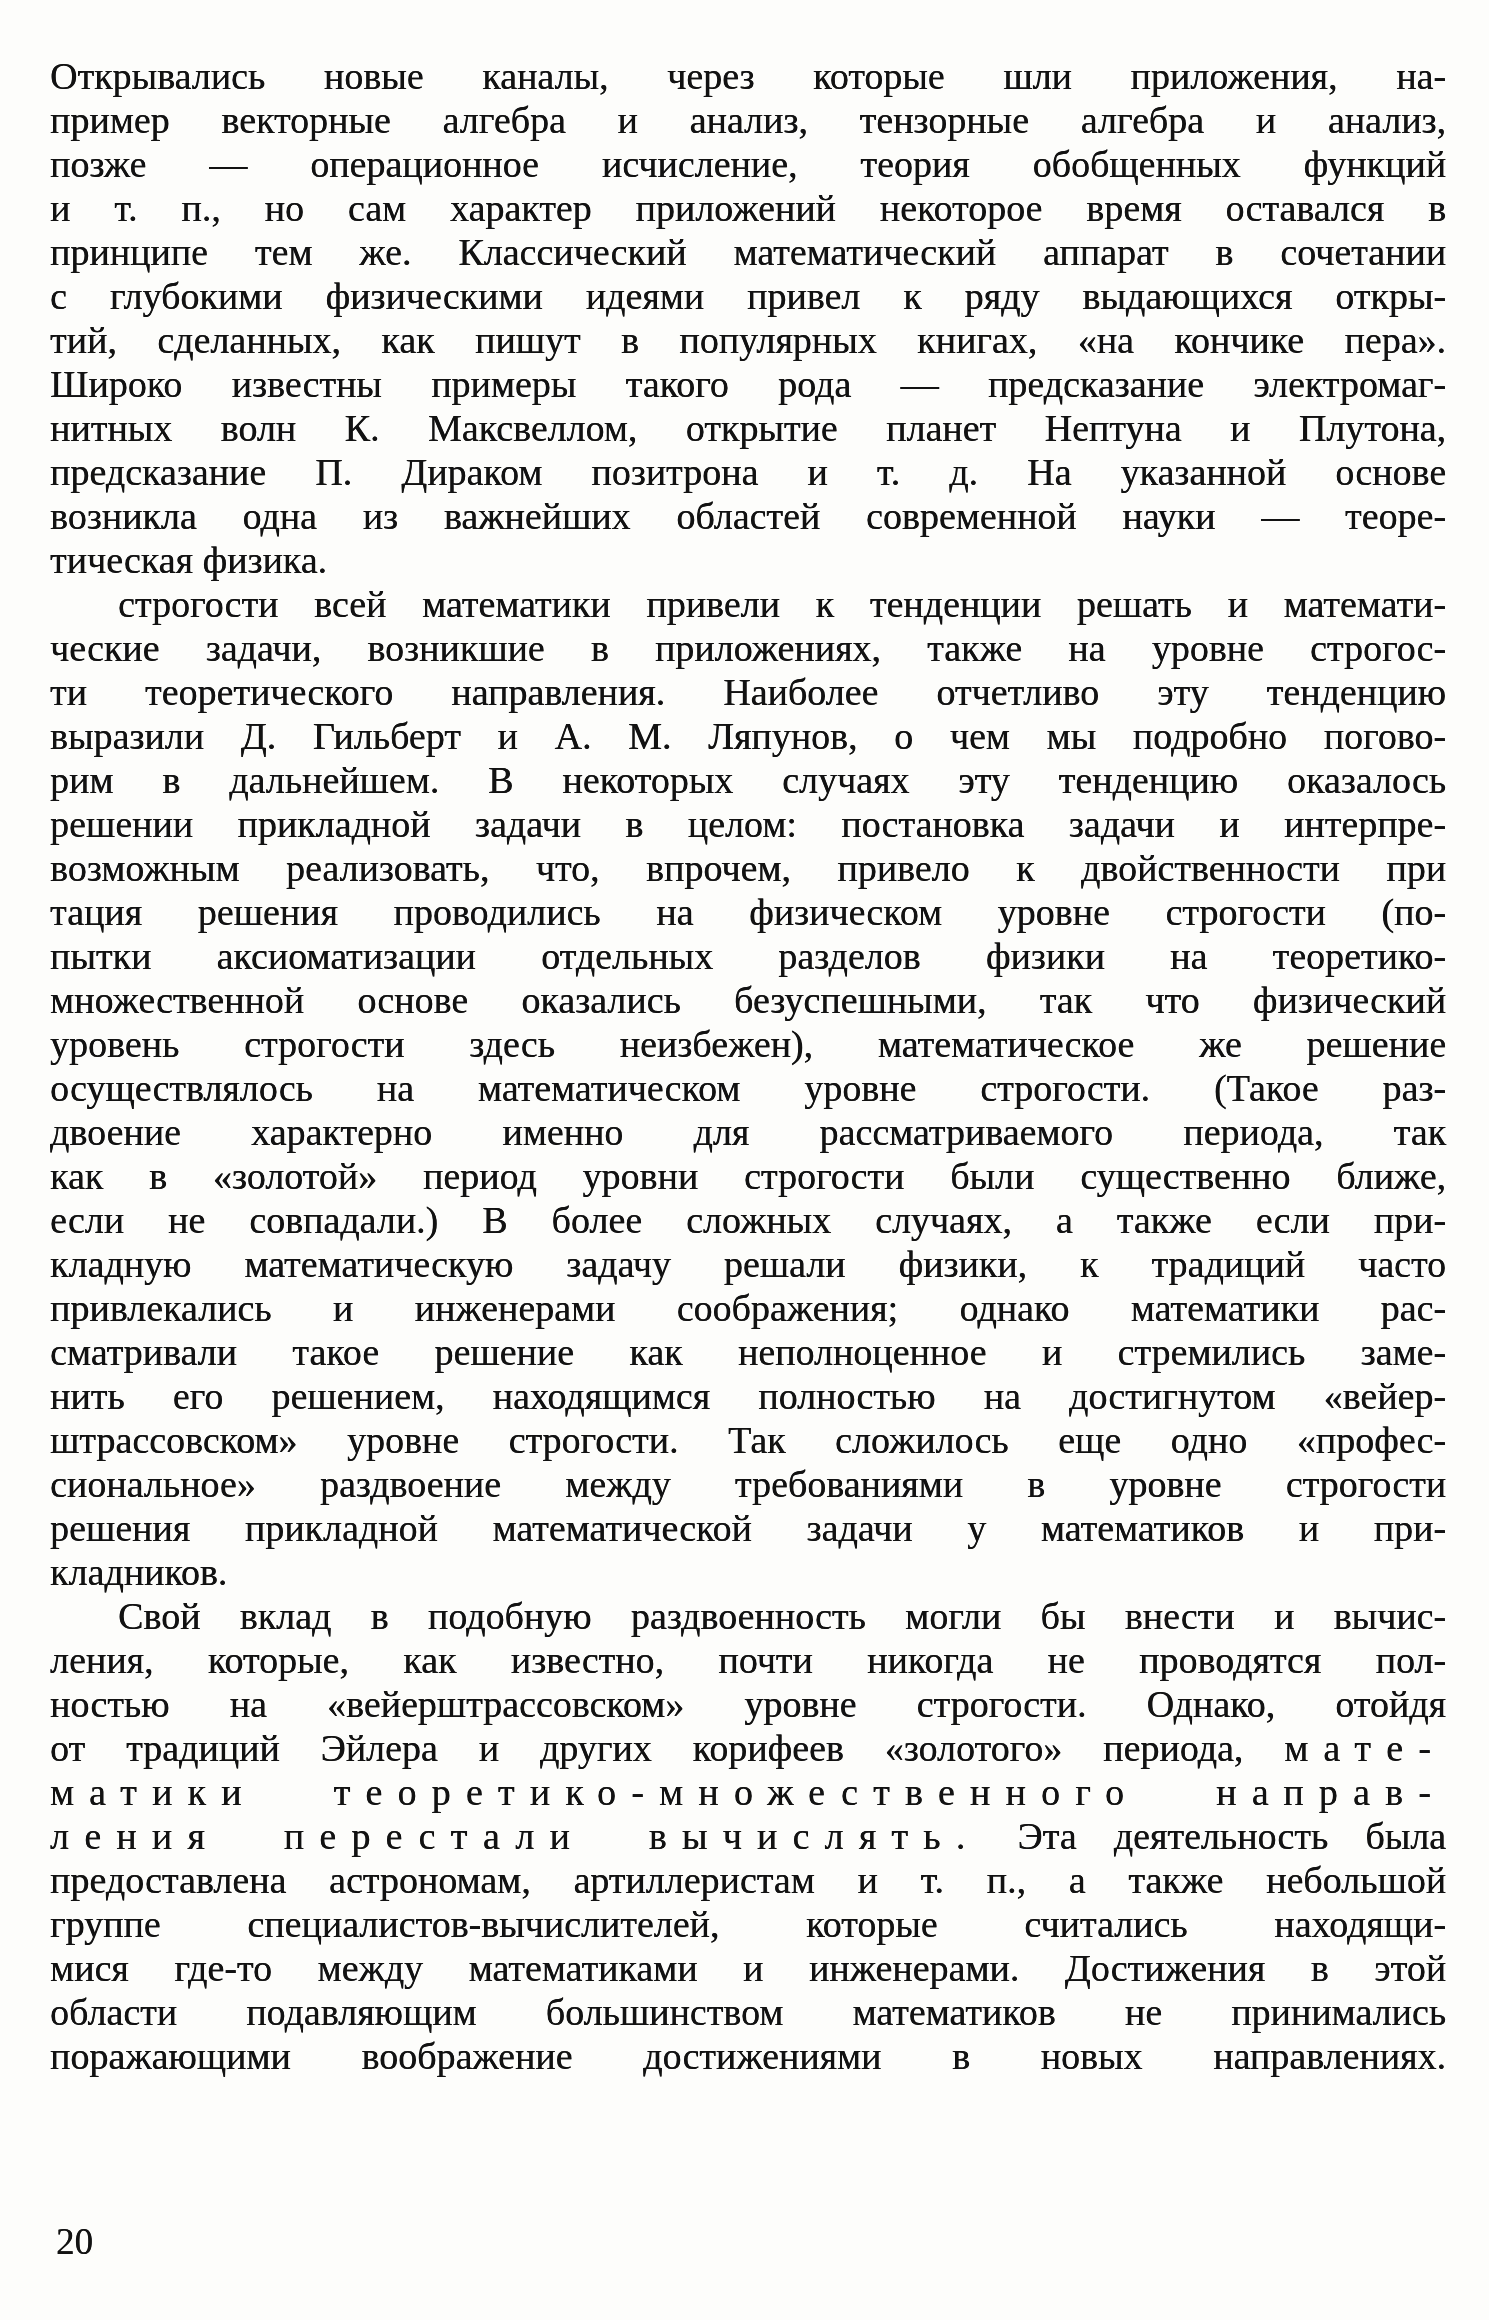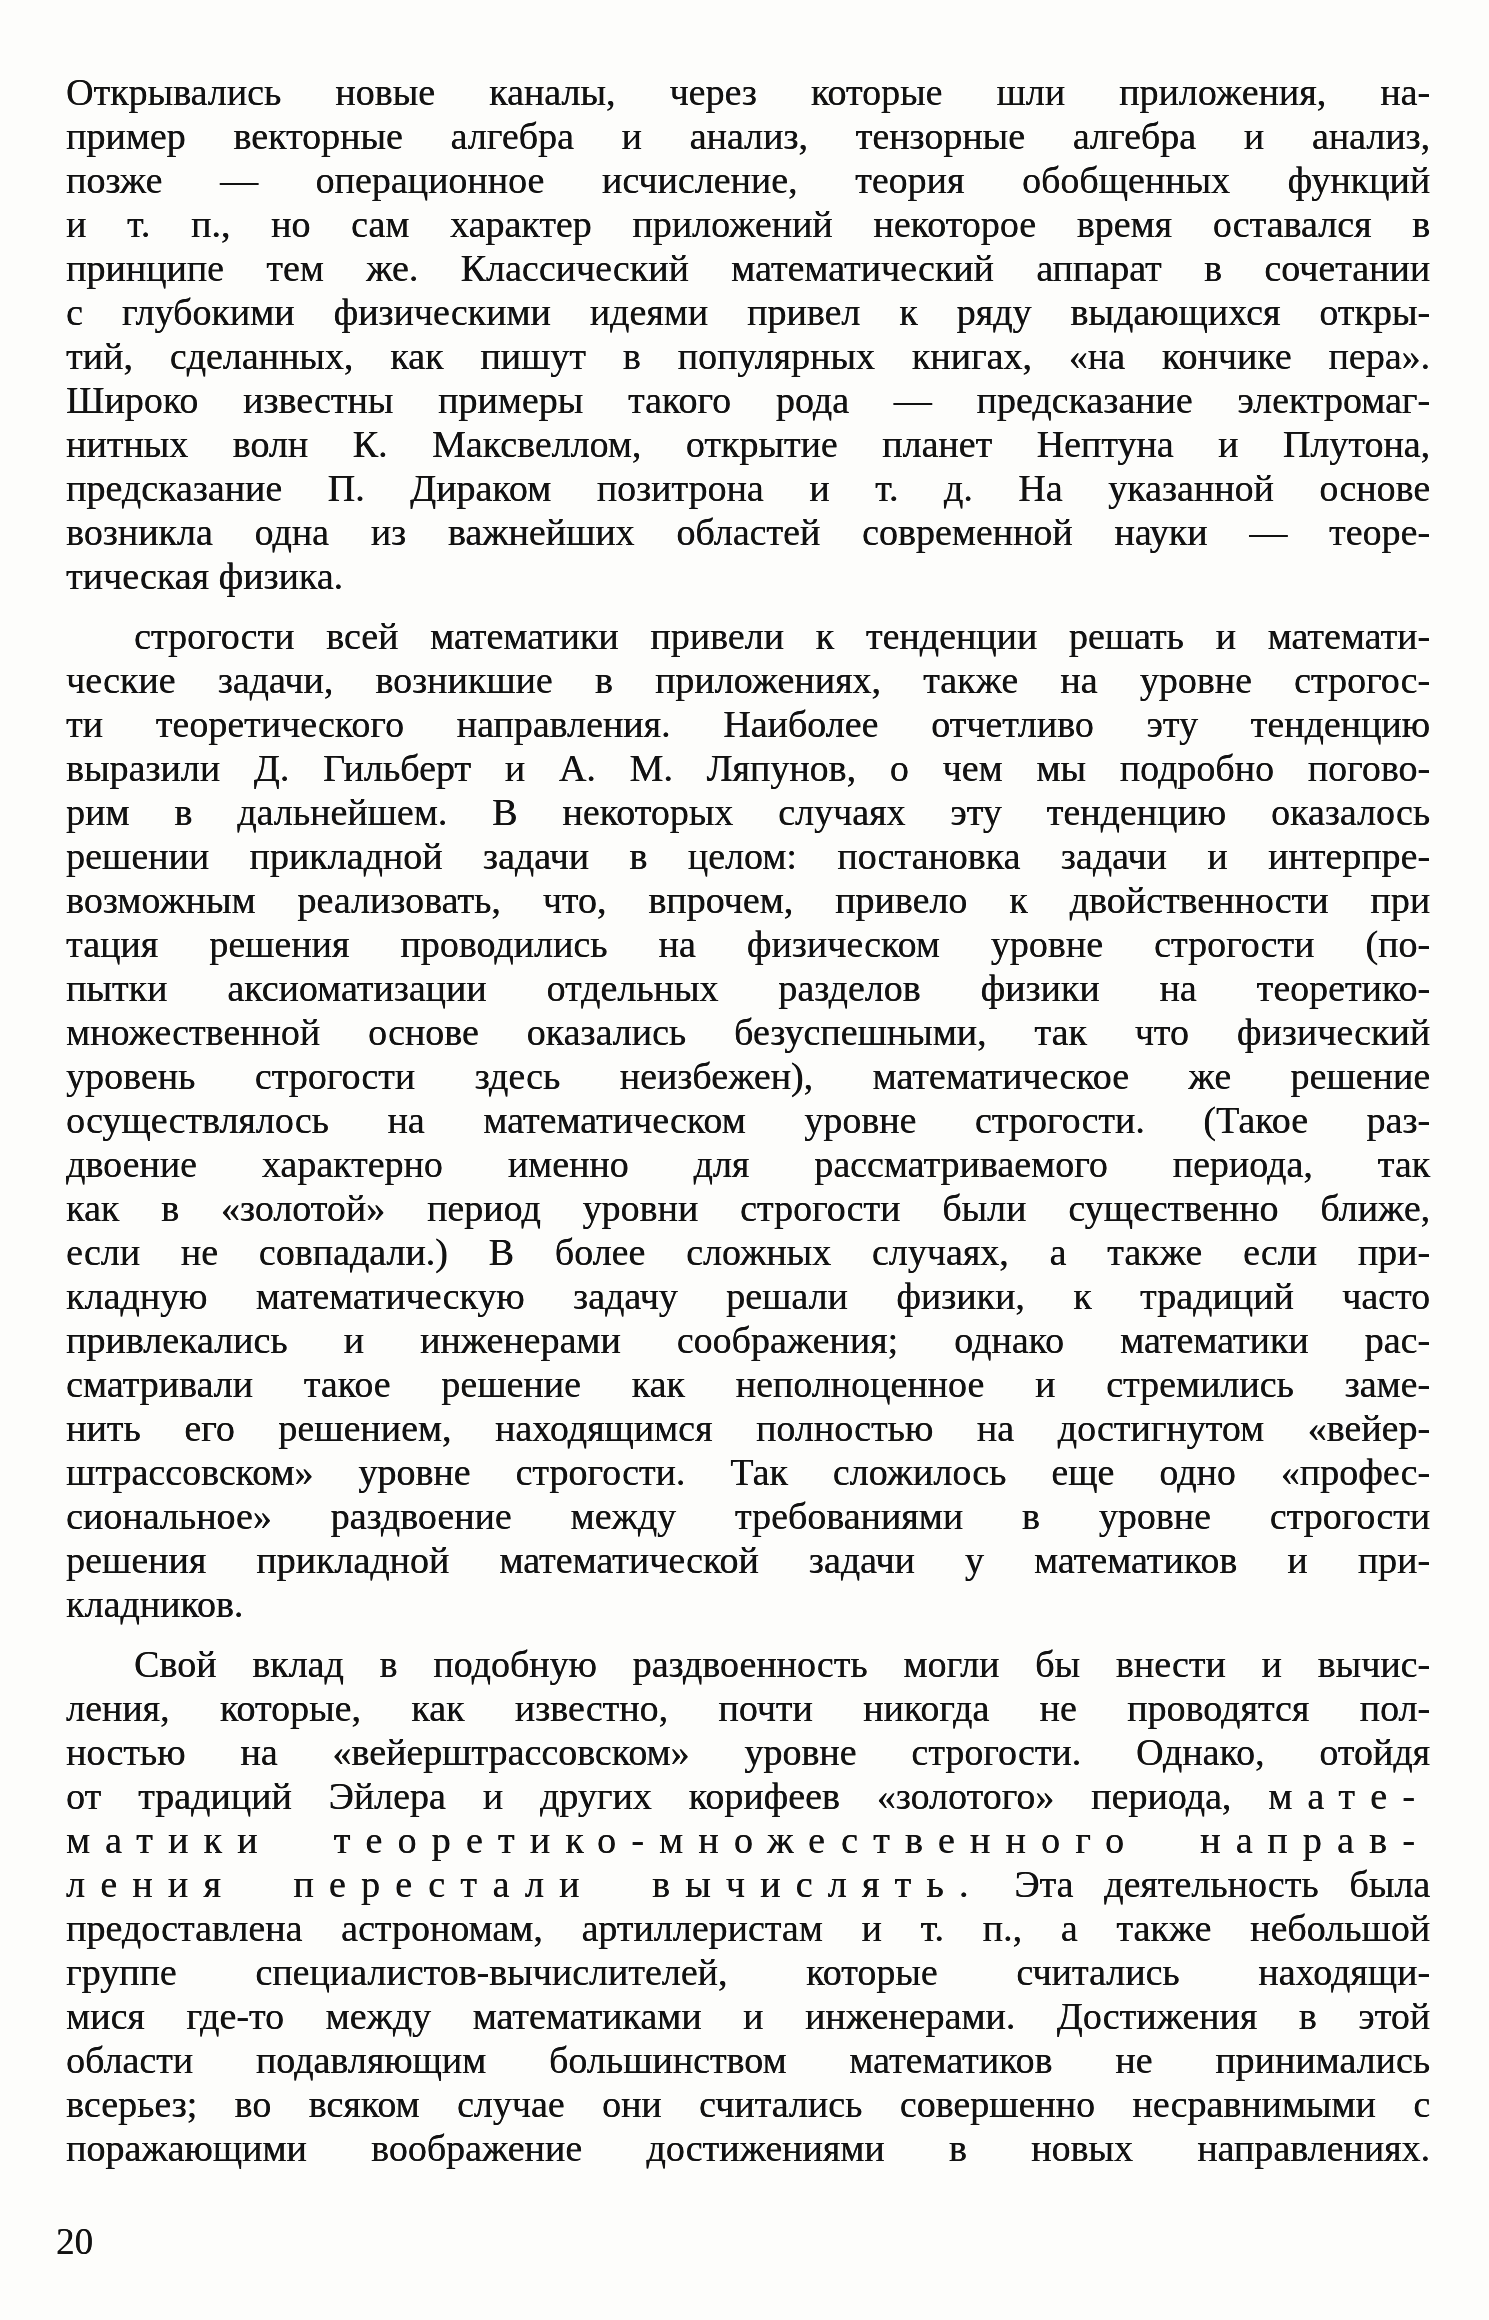--- a/index.html
+++ b/index.html
@@ -12,21 +12,21 @@
     color: #121212;
     font-family: "Liberation Serif", "DejaVu Serif", serif;
     overflow: hidden;
   }
   .text-block {
     position: absolute;
     left: 50px;
     top: 54px;
     width: 1396px;
   }
-  .paragraph { margin: 16px; }
+  .paragraph { margin: 0; }
   .line {
     font-size: 38px;
     line-height: 44px;
     height: 44px;
     text-align: justify;
     text-align-last: justify;
     text-shadow: 0.35px 0.35px 0 currentColor;
     overflow: visible;
   }
   .line.no-just {
@@ -95,18 +95,17 @@
         <div class="line"><span class="seg-normal">Свой вклад в подобную раздвоенность могли бы внести и вычис-</span></div>
         <div class="line"><span class="seg-normal">ления, которые, как известно, почти никогда не проводятся пол-</span></div>
         <div class="line"><span class="seg-normal">ностью на «вейерштрассовском» уровне строгости. Однако, отойдя</span></div>
         <div class="line"><span class="seg-normal">от традиций Эйлера и других корифеев «золотого» периода, </span><span class="seg-spaced">мате-</span></div>
         <div class="line"><span class="seg-spaced">матики теоретико-множественного направ-</span></div>
         <div class="line"><span class="seg-spaced">ления перестали вычислять.</span><span class="seg-normal"> Эта деятельность была</span></div>
         <div class="line"><span class="seg-normal">предоставлена астрономам, артиллеристам и т. п., а также небольшой</span></div>
         <div class="line"><span class="seg-normal">группе специалистов-вычислителей, которые считались находящи-</span></div>
         <div class="line"><span class="seg-normal">мися где-то между математиками и инженерами. Достижения в этой</span></div>
         <div class="line"><span class="seg-normal">области подавляющим большинством математиков не принимались</span></div>
-        <div class="line"><span class="seg-normal">всерьез; во всяком случае они считались совершенно несравнимыми с</span></div>
         <div class="line"><span class="seg-normal">поражающими воображение достижениями в новых направлениях.</span></div>
       </div>
     </div>
   <div class="page-number">20</div>
 </div>
 
 </body></html>

